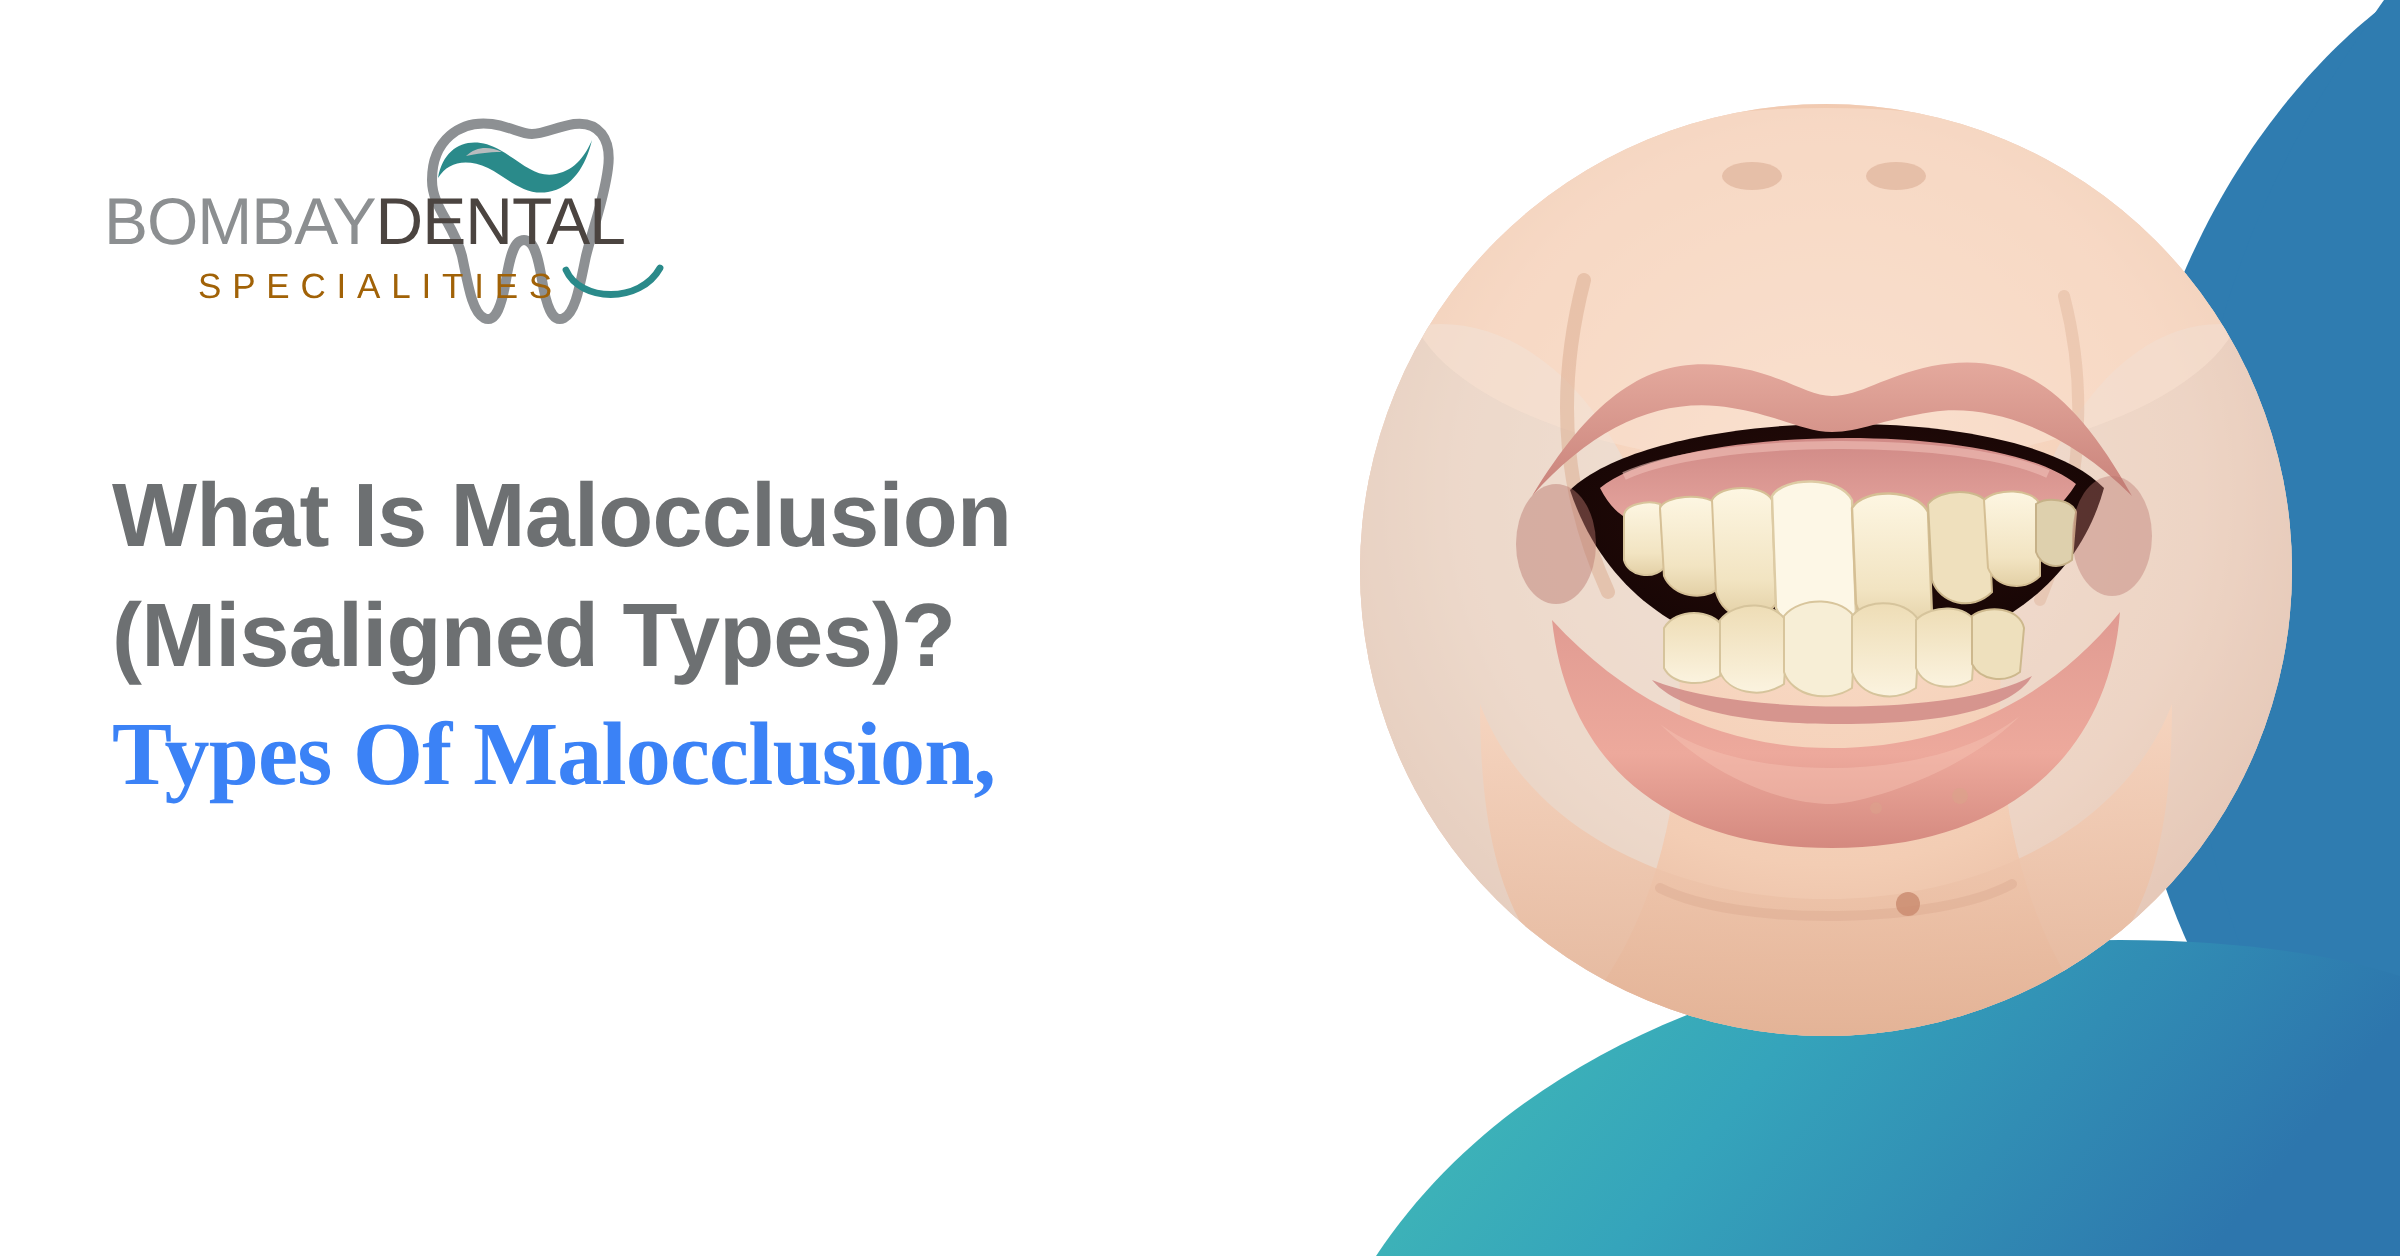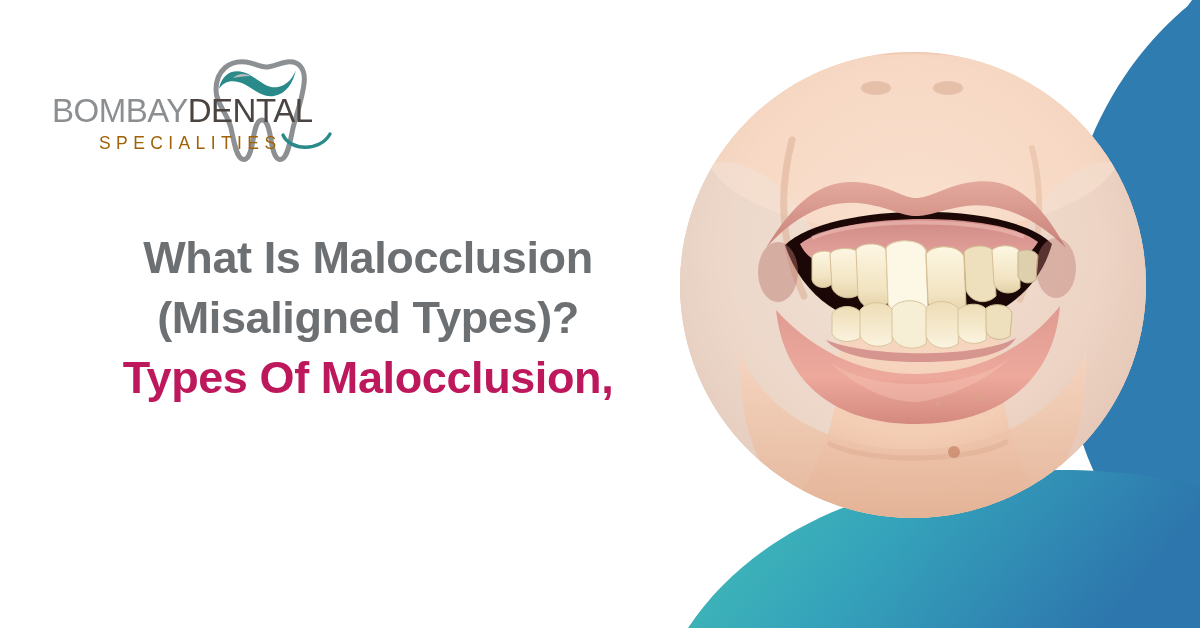--- a/index.html
+++ b/index.html
@@ -60,33 +60,32 @@
     letter-spacing:5.4px;
     color:#a16207;
     white-space:nowrap;
     font-family:"Liberation Sans", sans-serif;
     margin-left:44px;
   }
 
   
   .headline {
     position:absolute;
-    left:68px; top:228px;
+    left:56px; top:228px;
     width:600px;
-    text-align:center;
   }
   .headline p {
     font-size:45px;
     font-weight:bold;
     line-height:1.33;
     letter-spacing:-0.4px;
     white-space:nowrap;
   }
   .line-gray { color:#6d7072; }
-  .line-teal { color:#be185d; }
+  .line-teal { color:#3b82f6;font-family:Liberation Serif, serif; }
 
   
   .photo-circle {
     position:absolute;
     left:680px; top:52px;
     width:466px; height:466px;
     border-radius:50%;
     overflow:hidden;
     background:#f4ddd0;
   }

